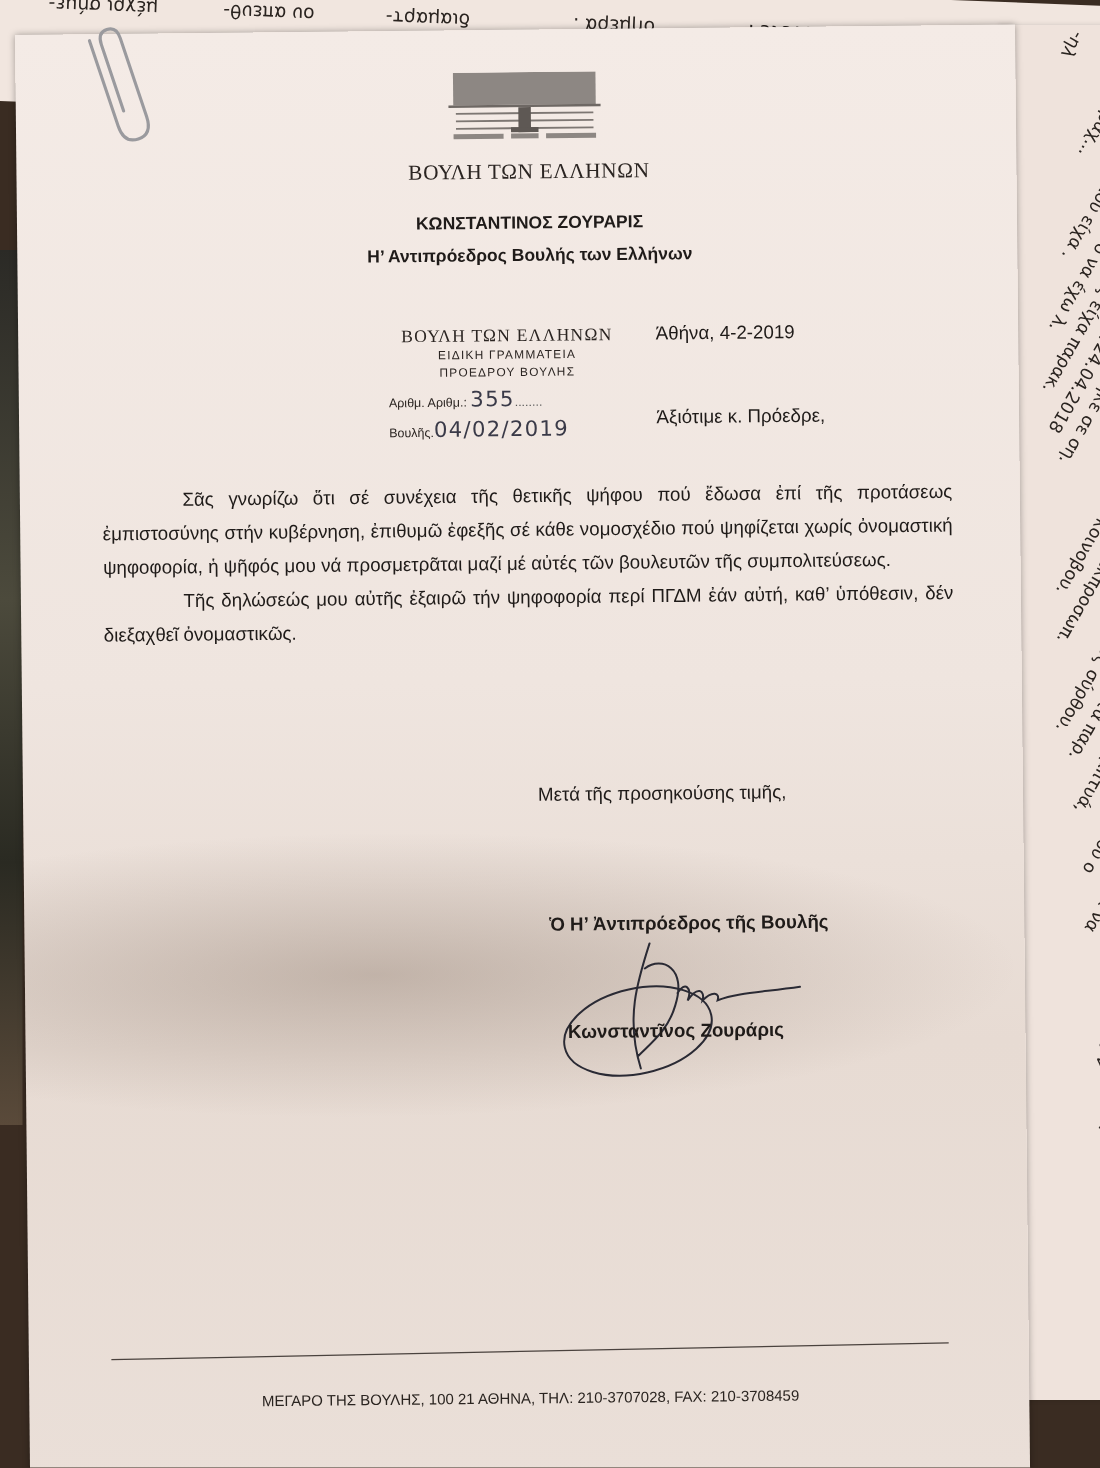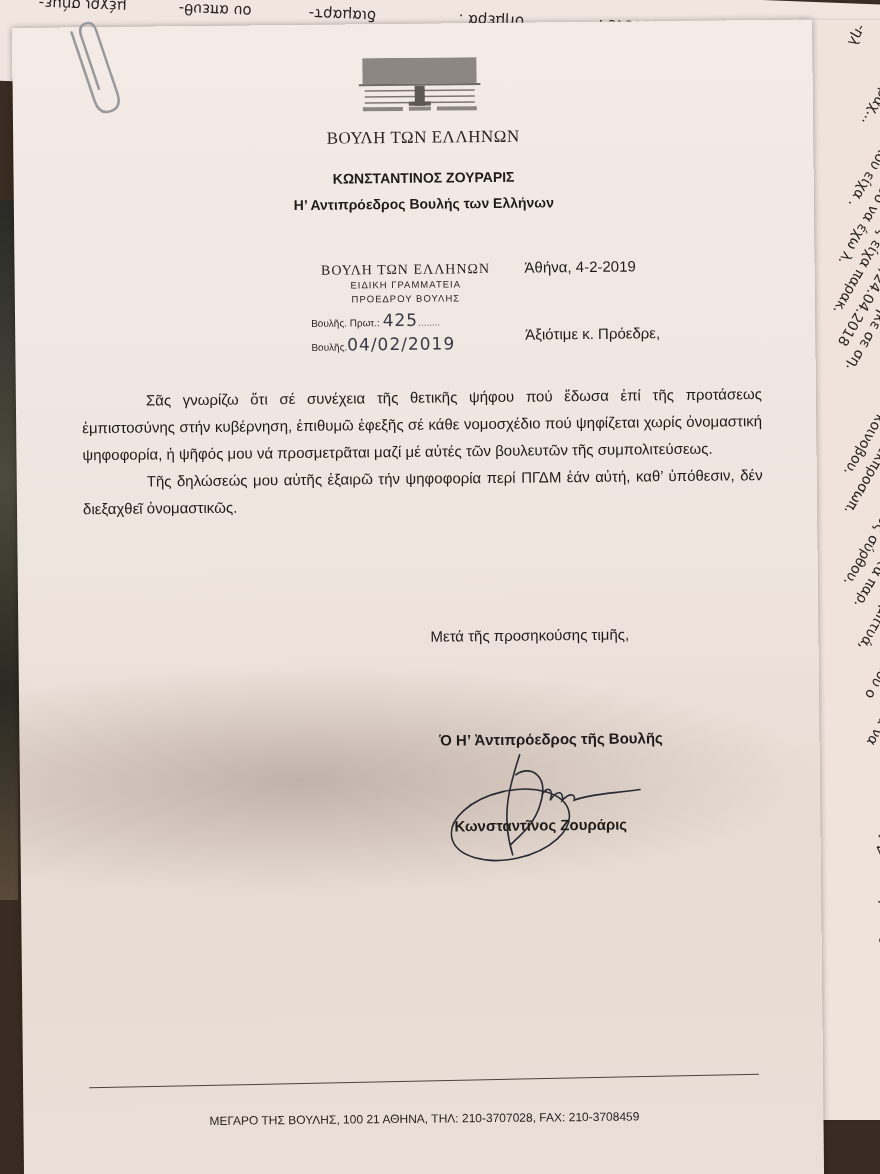--- a/index.html
+++ b/index.html
@@ -164,22 +164,22 @@
 
   <div class="parl-name">ΒΟΥΛΗ ΤΩΝ ΕΛΛΗΝΩΝ</div>
   <div class="member-name">ΚΩΝΣΤΑΝΤΙΝΟΣ ΖΟΥΡΑΡΙΣ</div>
   <div class="member-title">Η’ Αντιπρόεδρος Βουλής των Ελλήνων</div>
 
   <div class="stamp">
     <div class="st-title">ΒΟΥΛΗ ΤΩΝ ΕΛΛΗΝΩΝ</div>
     <div class="st-sub">ΕΙΔΙΚΗ ΓΡΑΜΜΑΤΕΙΑ</div>
     <div class="st-sub">ΠΡΟΕΔΡΟΥ ΒΟΥΛΗΣ</div>
     <div class="st-row">
-      <span>Βουλῆς. Πρωτ.:</span>
-      <span class="hand">425</span><span class="dots">........</span>
+      <span>Αριθμ. Αριθμ.:</span>
+      <span class="hand">355</span><span class="dots">........</span>
     </div>
     <div class="st-row">
       <span>Βουλῆς.</span><span class="hand">04/02/2019</span>
     </div>
   </div>
 
   <div class="date-line">Άθήνα, 4-2-2019</div>
   <div class="salutation">Άξιότιμε κ. Πρόεδρε,</div>
 
   <div class="body-text">

